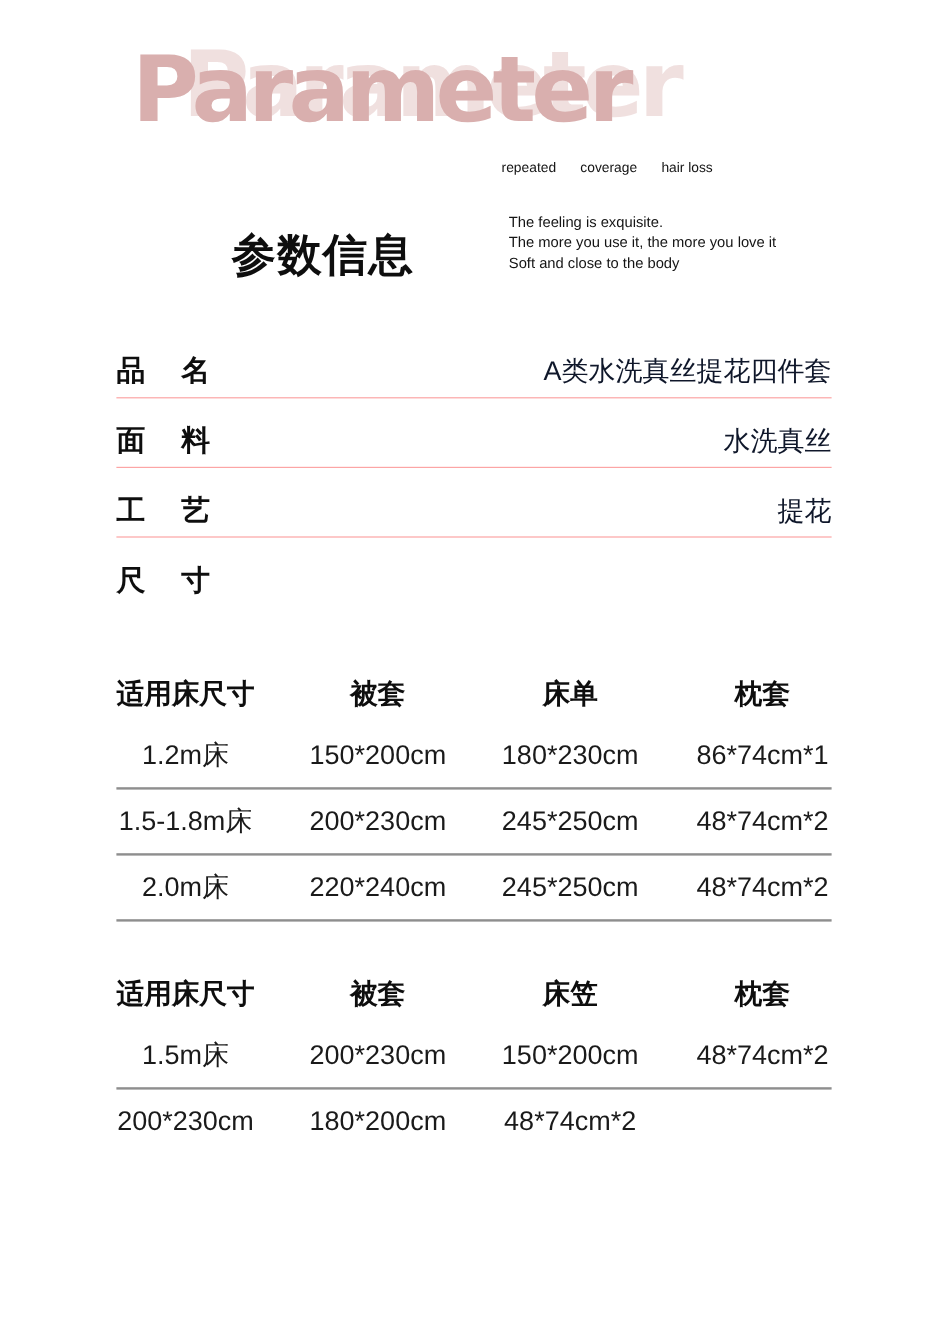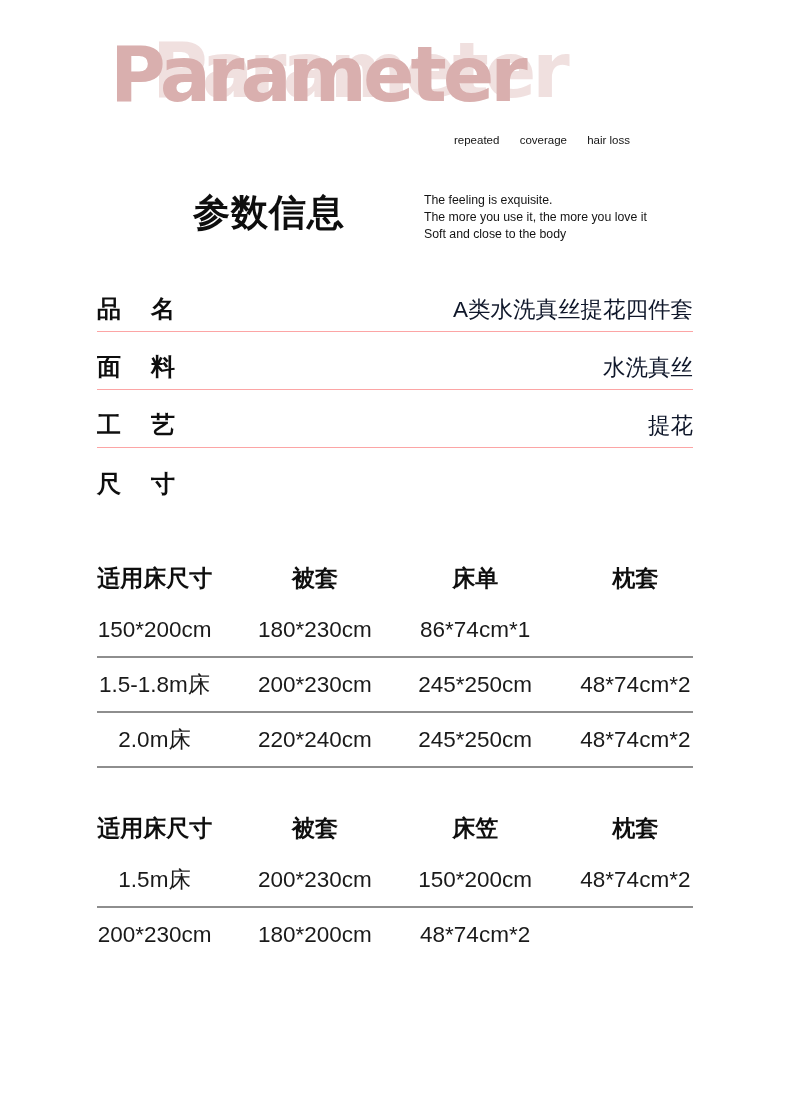--- a/index.html
+++ b/index.html
@@ -22,30 +22,30 @@
     position: absolute; left: 152px; top: 26px; margin: 0;
     font-family: "DejaVu Sans", "Liberation Sans", sans-serif;
     font-weight: 700; font-size: 76px; letter-spacing: -4px;
     color: #d9afae; opacity: 0.38; z-index: 1; white-space: nowrap;
   }
 
   
   .keywords {
     position: absolute; left: 418px; top: 134px; width: 176px;
     display: flex; justify-content: space-between;
-    font-size: 11.5px; color: #141414; z-index: 3; margin-left: 36px;
+    font-size: 11.5px; color: #141414; z-index: 3;
   }
 
   .title-cn {
     position: absolute; left: 177px; top: 172px; margin: 16px;
     font-size: 37px; font-weight: 700; color: #0e0e0e; letter-spacing: 1px;
   }
 
   .tagline {
-    position: absolute; left: 424px; top: 192px;
+    position: absolute; left: 424px; top: 177px;
     font-size: 12.3px; line-height: 17px; color: #141414;
   }
 
   
   .specs { position: absolute; left: 97px; top: 274px; width: 596px; }
   .spec-row {
     box-sizing: border-box; height: 58px;
     display: flex; align-items: flex-end; justify-content: space-between;
     padding-bottom: 6px;
     border-bottom: 1px solid #fca5a5;
@@ -108,20 +108,21 @@
   </div>
 
   <div class="size-table t1">
     <div class="trow thead">
       <span>适用床尺寸</span>
       <span>被套</span>
       <span>床单</span>
       <span>枕套</span>
     </div>
     <div class="trow tdata">
+      <span>1.2m床</span>
       <span>150*200cm</span>
       <span>180*230cm</span>
       <span>86*74cm*1</span>
     </div>
     <div class="trow tdata">
       <span>1.5-1.8m床</span>
       <span>200*230cm</span>
       <span>245*250cm</span>
       <span>48*74cm*2</span>
     </div>

